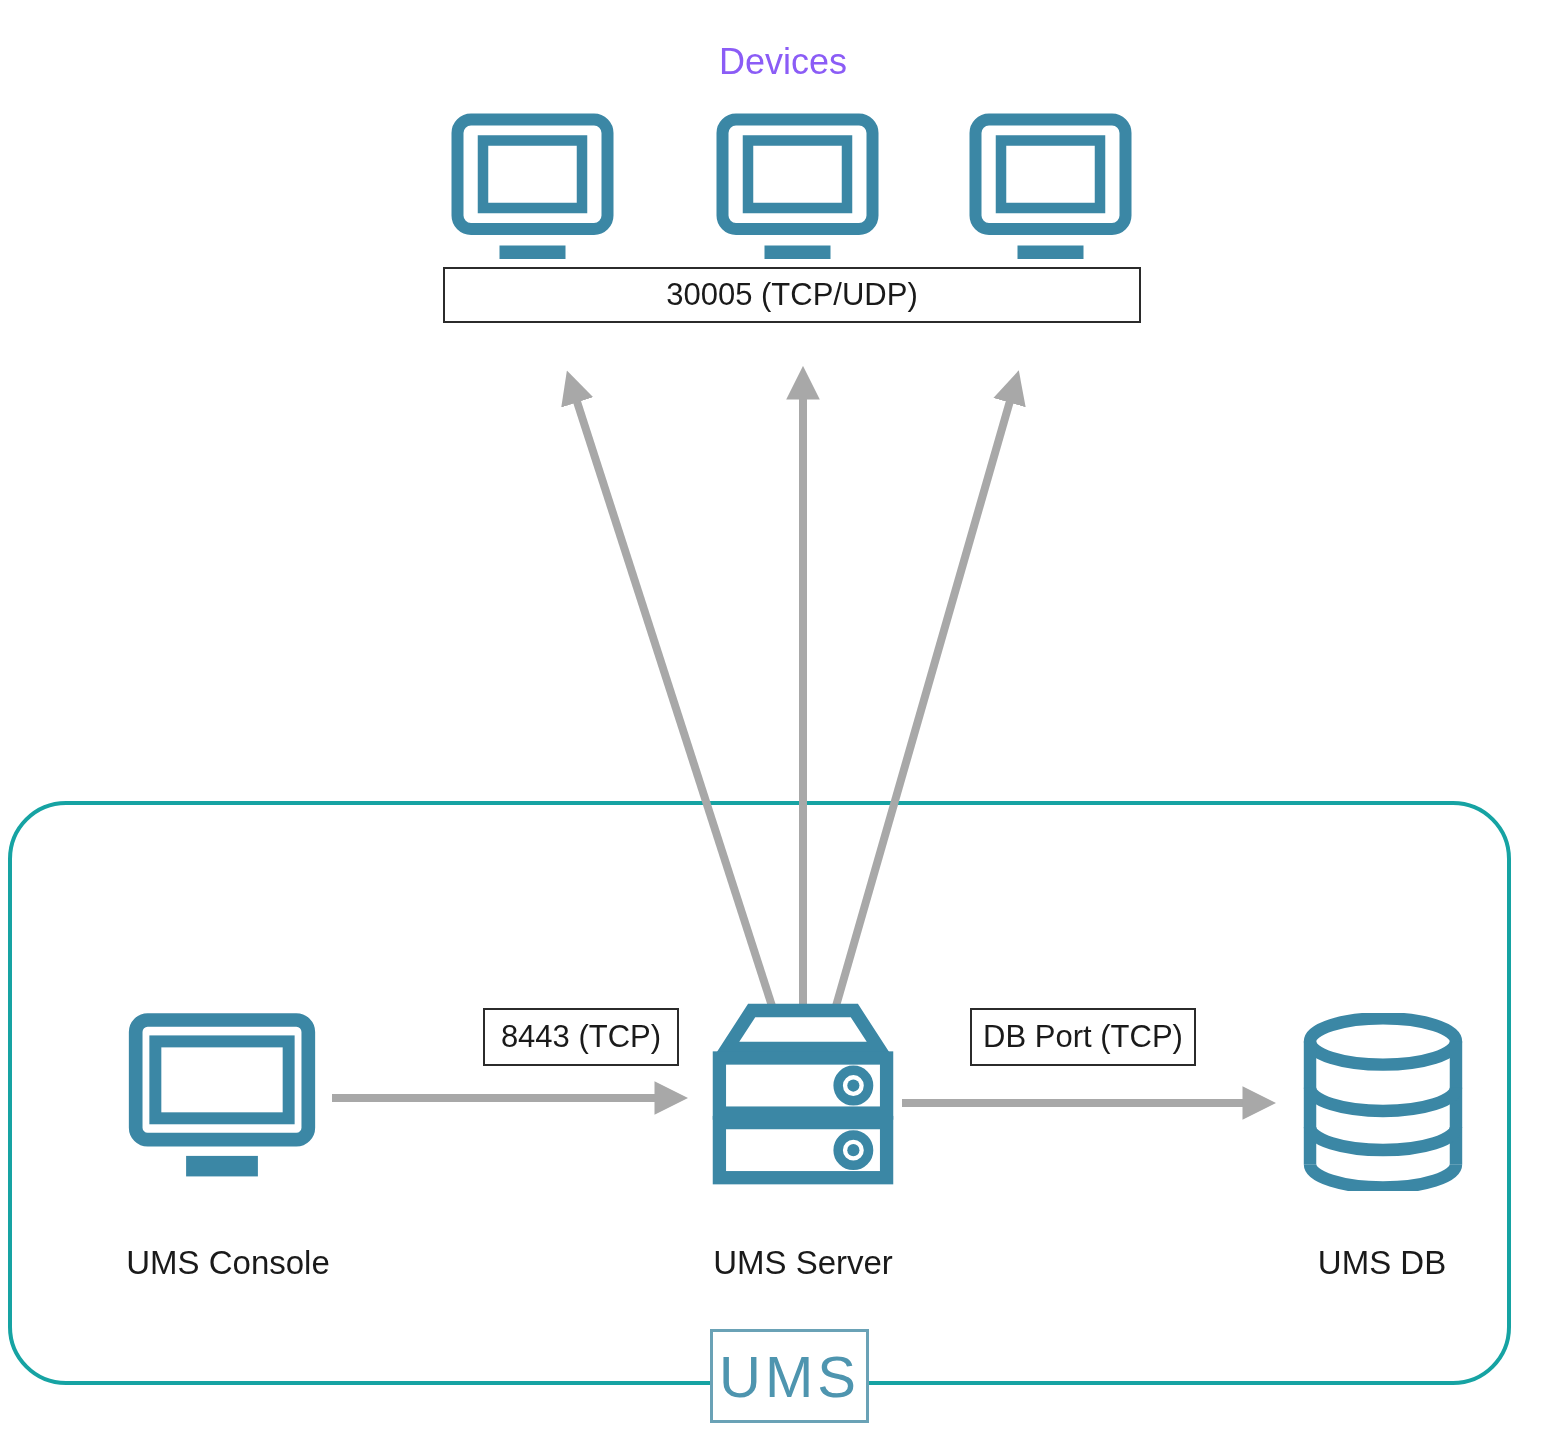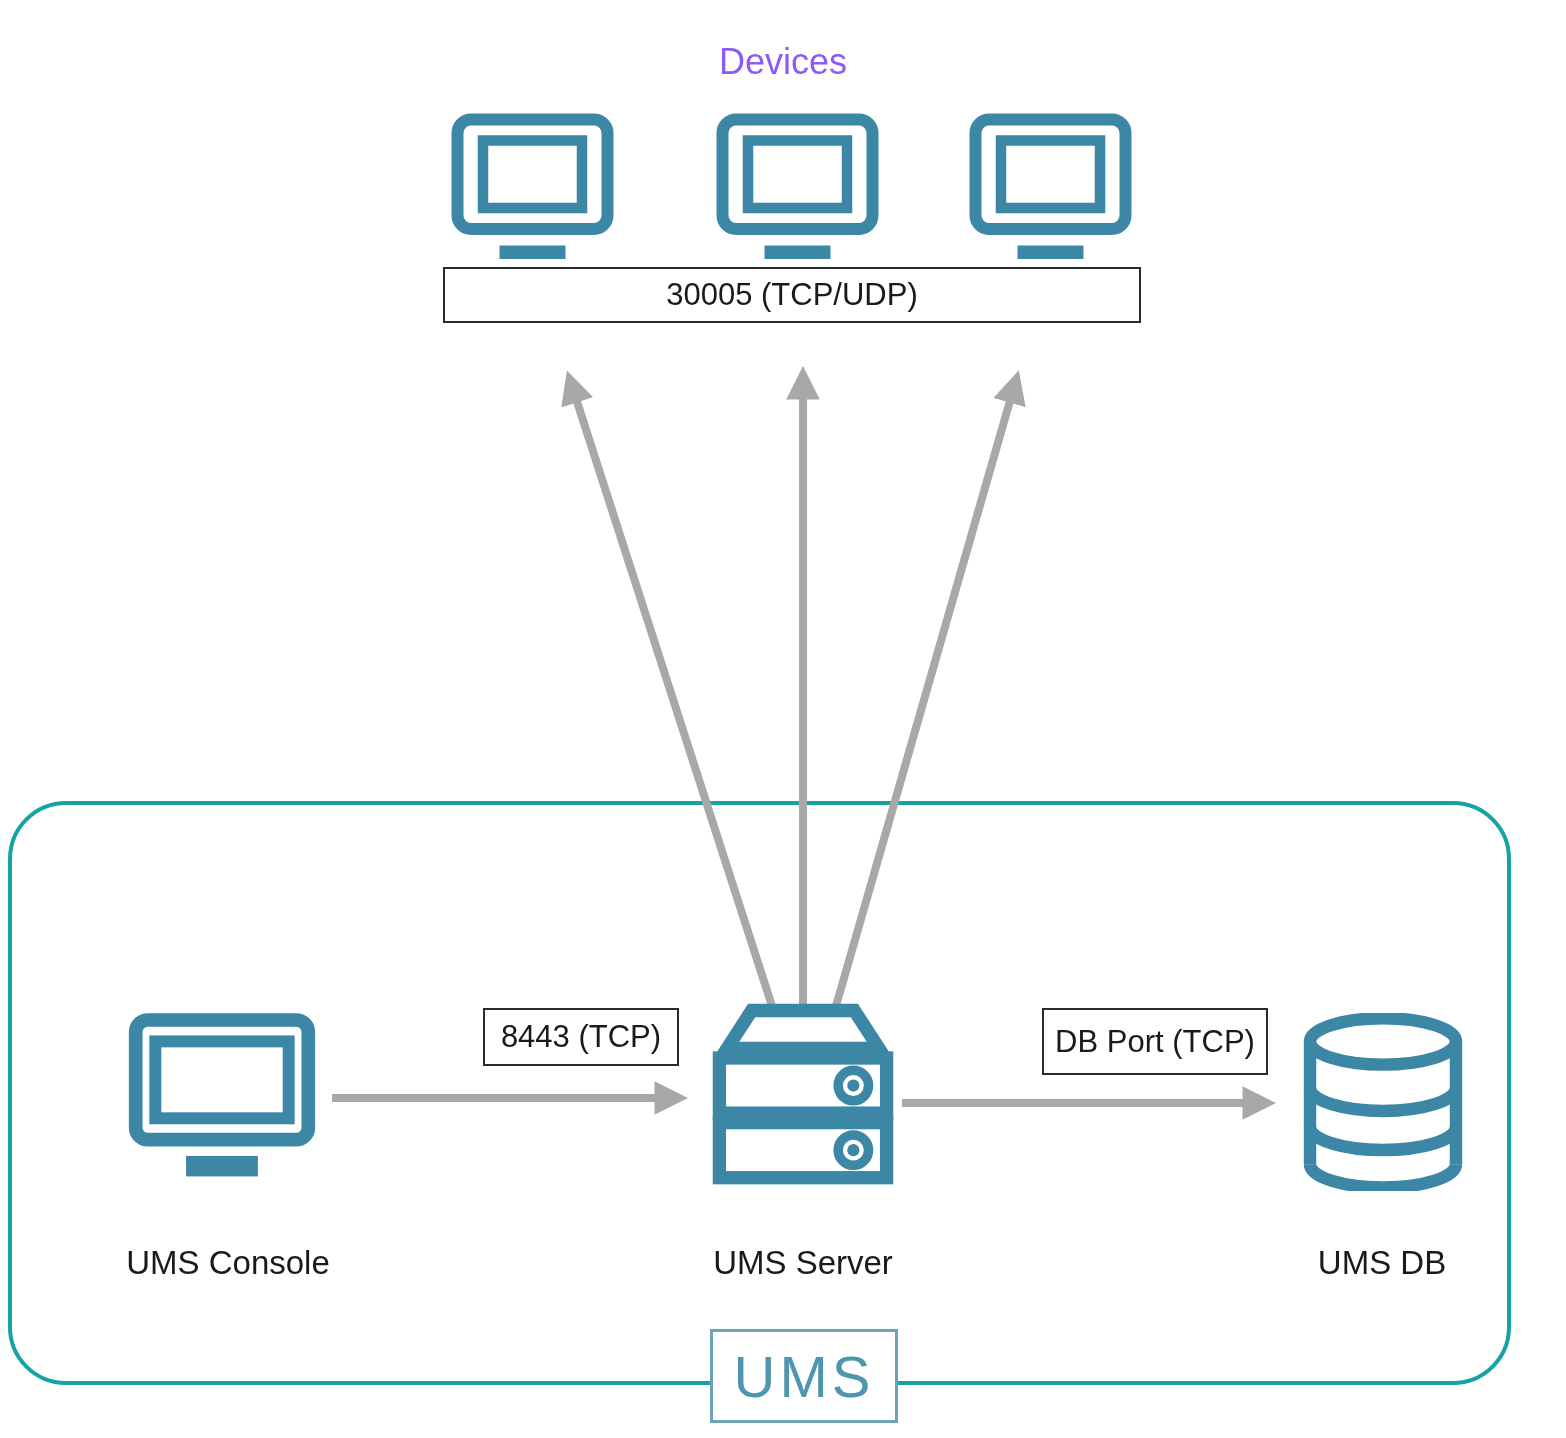--- a/index.html
+++ b/index.html
@@ -37,21 +37,21 @@
     border: 2px solid #2b2b2b;
     display: flex;
     align-items: center;
     justify-content: center;
     font-size: 31px;
     color: #1a1a1a;
     z-index: 6;
   }
   .devices-port { left: 443px; top: 267px; width: 698px; height: 56px; }
   .port-8443    { left: 483px; top: 1008px; width: 196px; height: 58px; }
-  .port-db      { left: 1042px; top: 1008px; width: 226px; height: 67px; }
+  .port-db      { left: 970px; top: 1008px; width: 226px; height: 58px; }
 
   
   .boundary {
     left: 8px; top: 801px;
     width: 1503px; height: 584px;
     border: 4px solid #16a3a3;
     border-radius: 58px;
     background: transparent;
     z-index: 1;
   }
@@ -76,21 +76,21 @@
   .server-icon  { left: 708px; top: 1000px; width: 190px; height: 192px; }
   .db-icon      { left: 1294px; top: 1013px; width: 178px; height: 178px; }
 
   .label-console { left: 68px; }
   .label-server  { left: 643px; }
   .label-db      { left: 1222px; }
 
   
   .ums-logo {
     left: 710px; top: 1329px;
-    width: 188px; height: 94px;
+    width: 159px; height: 94px;
     background: #ffffff;
     border: 3px solid #6aa2b6;
     display: flex;
     align-items: center;
     justify-content: center;
     font-size: 58px;
     font-weight: 300;
     letter-spacing: 4px;
     color: #4e95af;
     z-index: 7;

